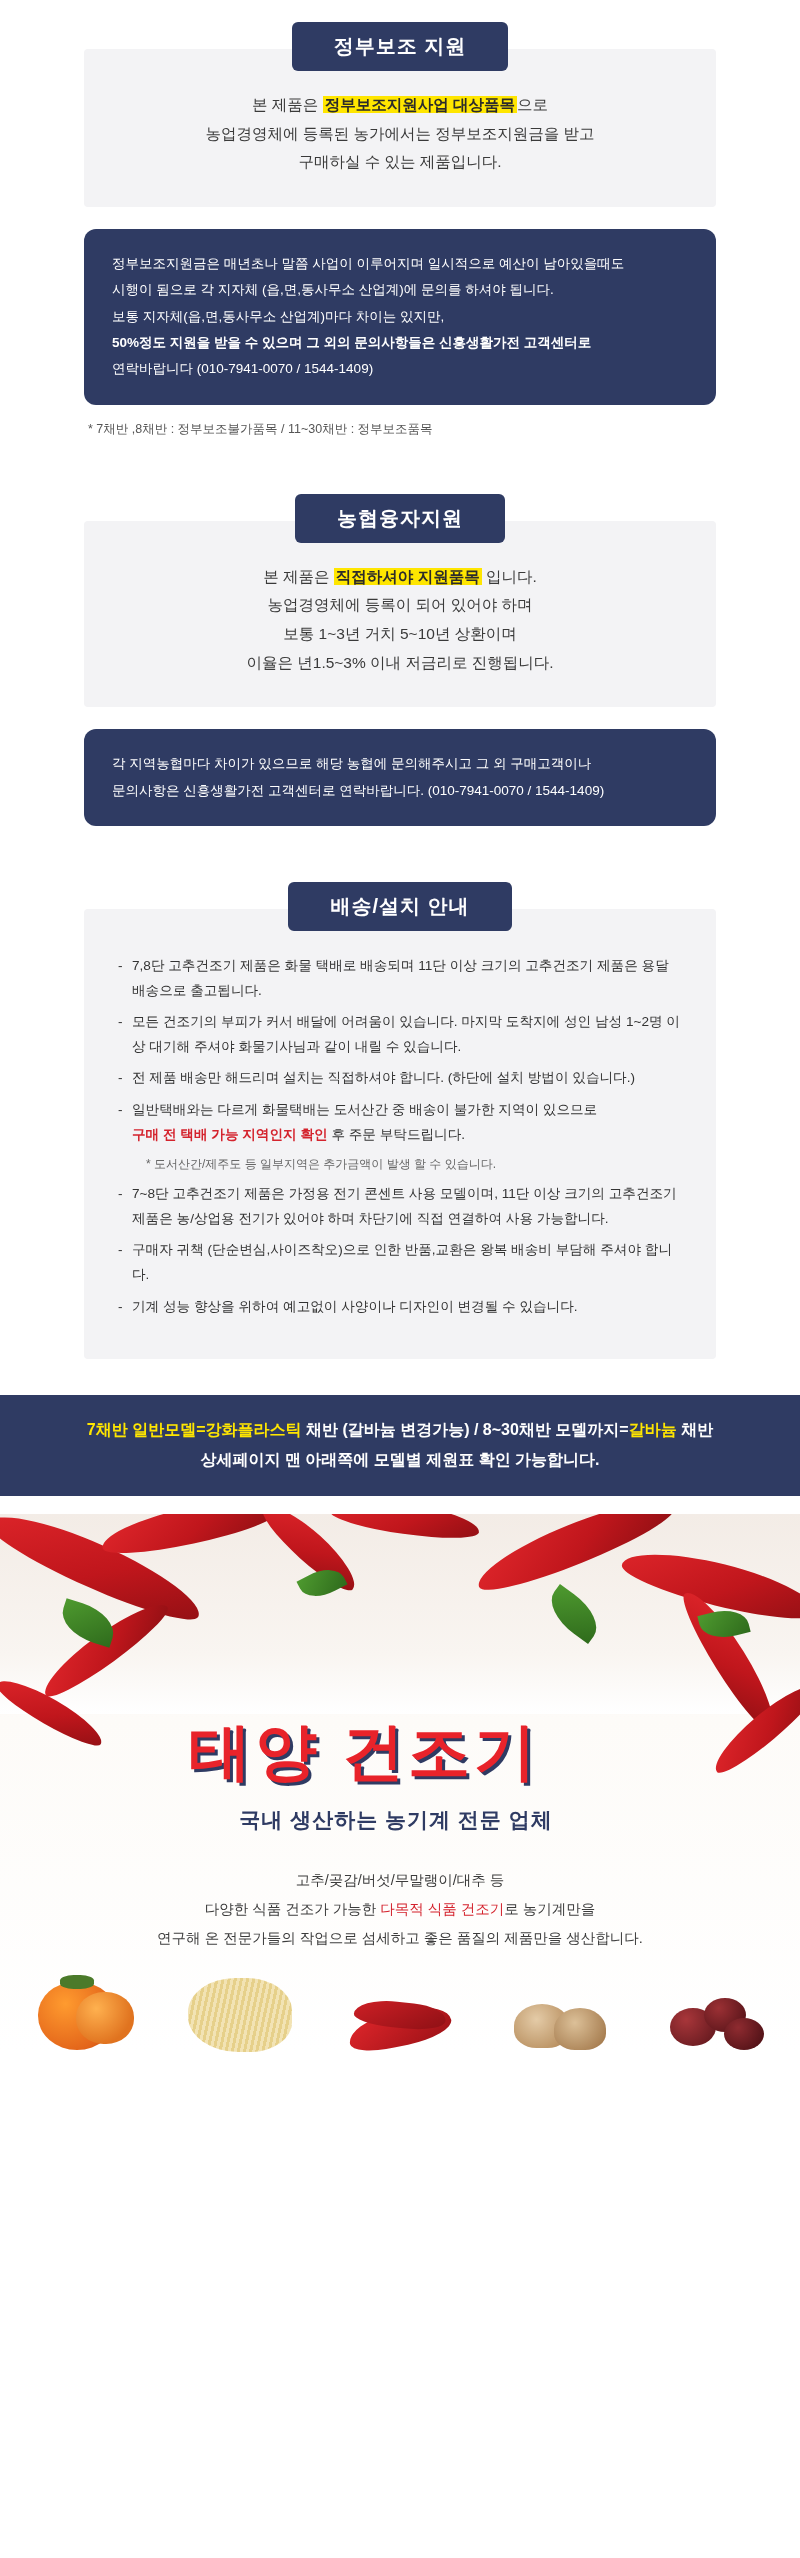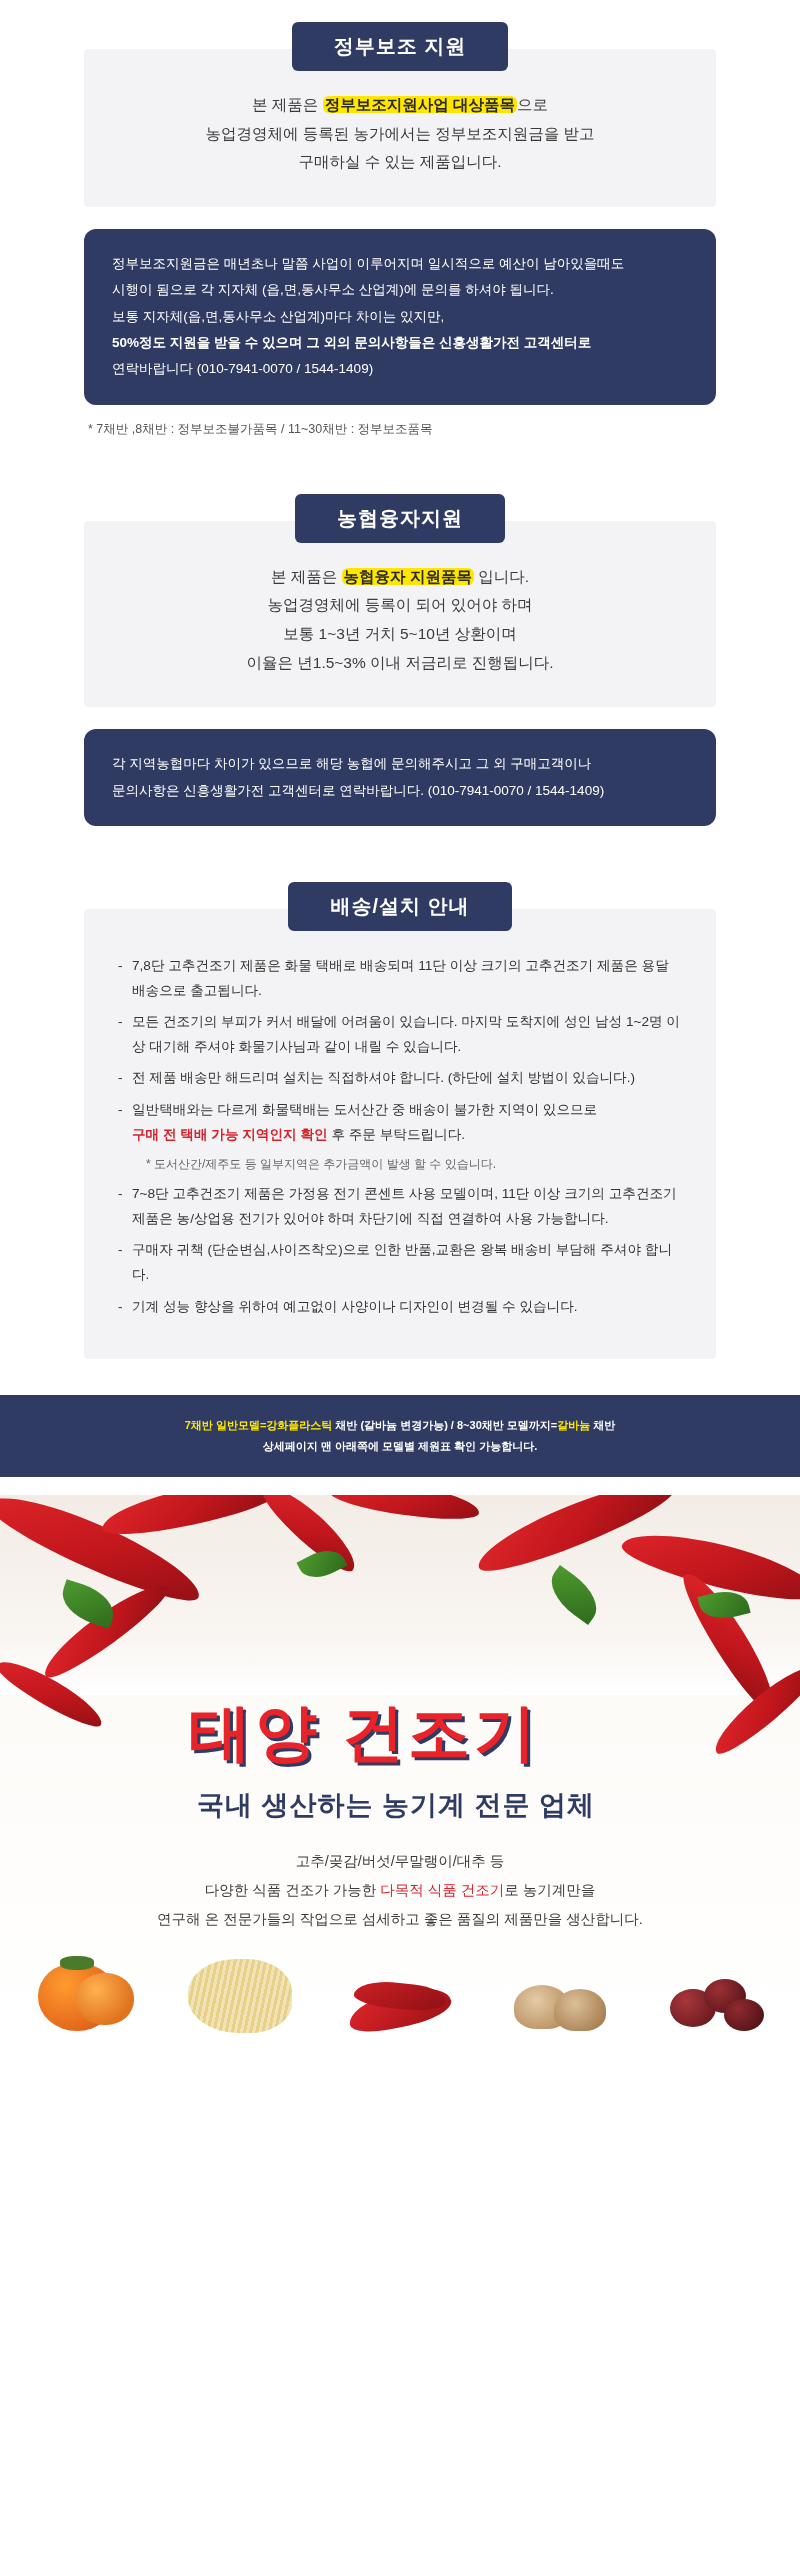--- a/index.html
+++ b/index.html
@@ -47,21 +47,20 @@
     font-size: 15.5px;
     line-height: 1.85;
     color: #3a3a3a;
   }
   .light-box p { margin: 0; }
   .hl-yellow {
     background: #ffe600;
     font-weight: bold;
     color: #2b2b2b;
     padding: 0 2px;
-    border-radius: 6px;
   }
   .navy-box {
     background: #2f3b63;
     color: #ffffff;
     border-radius: 12px;
     padding: 22px 28px;
     font-size: 13.5px;
     line-height: 1.95;
     margin-top: 22px;
   }
@@ -101,21 +100,21 @@
   }
   .red-b { color: #d4232d; font-weight: bold; }
 
   
   .model-bar {
     background: #2f3b63;
     color: #ffffff;
     margin: 36px 0 0 0;
     padding: 20px 40px;
     text-align: center;
-    font-size: 11px;
+    font-size: 16px;
     line-height: 1.9;
     font-weight: bold;
   }
   .model-bar .y { color: #ffe600; }
 
   
   .hero {
     position: relative;
     width: 800px;
     height: 538px;
@@ -148,21 +147,21 @@
     font-weight: bold;
     letter-spacing: 4px;
     color: #e8232a;
     text-shadow: 3px 3px 0 #2f3b63;
   }
   .hero-sub {
     position: absolute;
     top: 292px;
     width: 792px;
     text-align: center;
-    font-size: 27px;
+    font-size: 21px;
     font-weight: bold;
     color: #2f3b63;
     letter-spacing: 1px;
   }
   .hero-body {
     position: absolute;
     top: 352px;
     width: 800px;
     text-align: center;
     font-size: 14.5px;
@@ -281,21 +280,21 @@
     <div class="note">* 7채반 ,8채반 : 정부보조불가품목 / 11~30채반 : 정부보조품목</div>
   </div>
 
   <div class="spacer-56"></div>
 
   <div class="section">
     <div class="pill-wrap">
       <div class="pill">농협융자지원</div>
     </div>
     <div class="light-box">
-      <p>본 제품은 <span class="hl-yellow">농협융자 지원품목</span> 입니다.</p>
+      <p>본 제품은 <span class="hl-yellow">직접하셔야 지원품목</span> 입니다.</p>
       <p>농업경영체에 등록이 되어 있어야 하며</p>
       <p>보통 1~3년 거치 5~10년 상환이며</p>
       <p>이율은 년1.5~3% 이내 저금리로 진행됩니다.</p>
     </div>
     <div class="navy-box">
       <p>각 지역농협마다 차이가 있으므로 해당 농협에 문의해주시고 그 외 구매고객이나</p>
       <p>문의사항은 신흥생활가전 고객센터로 연락바랍니다. (010-7941-0070 / 1544-1409)</p>
     </div>
   </div>
 

